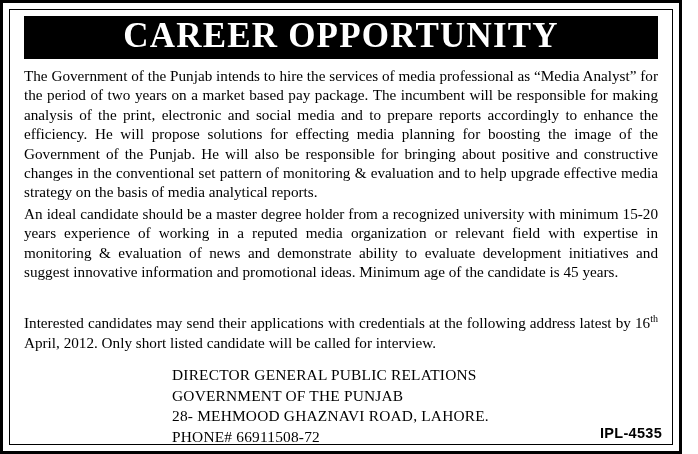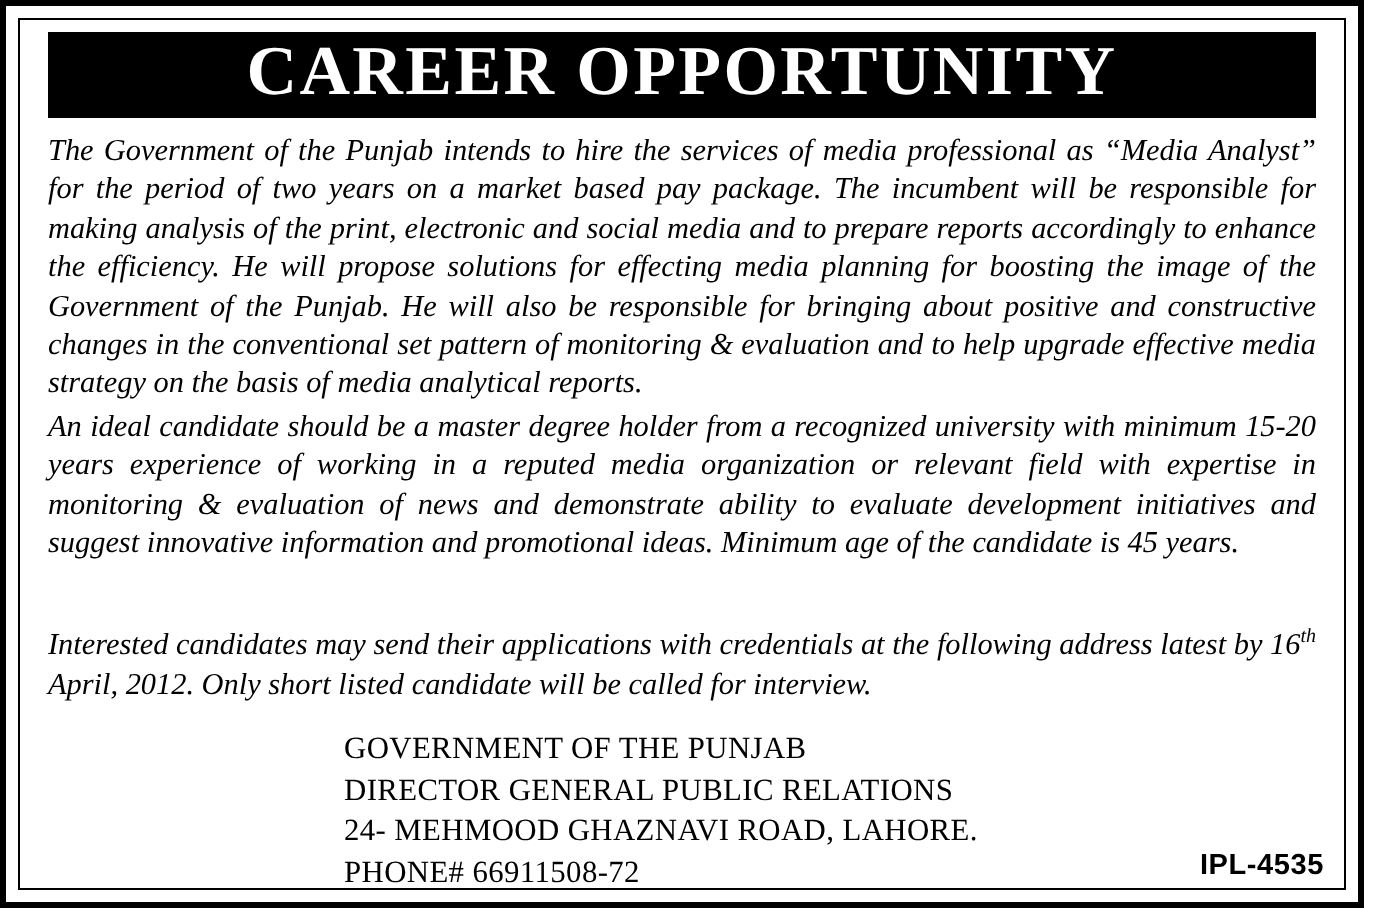--- a/index.html
+++ b/index.html
@@ -49,21 +49,20 @@
     text-transform: uppercase;
     display: block;
   }
   p.body {
     margin: 0 0 2px 0;
     font-size: 15.2px;
     line-height: 19.4px;
     text-align: justify;
     text-justify: inter-word;
     font-family: "Liberation Serif", serif;
-    font-style: italic;
   }
   p.body.last {
     margin-bottom: 0;
     margin-top: 32px;
   }
   .sup {
     font-size: 10px;
     vertical-align: super;
     line-height: 0;
   }
@@ -98,21 +97,21 @@
       <span class="headline">Career Opportunity</span>
     </div>
 
     <p class="body">The Government of the Punjab intends to hire the services of media professional as “Media Analyst” for the period of two years on a market based pay package. The incumbent will be responsible for making analysis of the print, electronic and social media and to prepare reports accordingly to enhance the efficiency. He will propose solutions for effecting media planning for boosting the image of the Government of the Punjab. He will also be responsible for bringing about positive and constructive changes in the conventional set pattern of monitoring &amp; evaluation and to help upgrade effective media strategy on the basis of media analytical reports.</p>
 
     <p class="body">An ideal candidate should be a master degree holder from a recognized university with minimum 15-20 years experience of working in a reputed media organization or relevant field with expertise in monitoring &amp; evaluation of news and demonstrate  ability to evaluate development initiatives and suggest innovative information and promotional ideas. Minimum age of the candidate is 45 years.</p>
 
     <p class="body last"><span>Interested candidates may send their applications with credentials at the following address latest by 16</span><span class="sup">th</span><span> April, 2012. Only short listed candidate will be called for interview.</span></p>
 
     <div class="signature">
+      <div>DIRECTOR GENERAL PUBLIC RELATIONS</div>
       <div>GOVERNMENT OF THE PUNJAB</div>
-      <div>DIRECTOR GENERAL PUBLIC RELATIONS</div>
-      <div>24- MEHMOOD GHAZNAVI ROAD, LAHORE.</div>
+      <div>28- MEHMOOD GHAZNAVI ROAD, LAHORE.</div>
       <div>PHONE# 66911508-72</div>
     </div>
 
     <div class="refcode">IPL-4535</div>
   </div>
 </div>
 
 </body></html>

